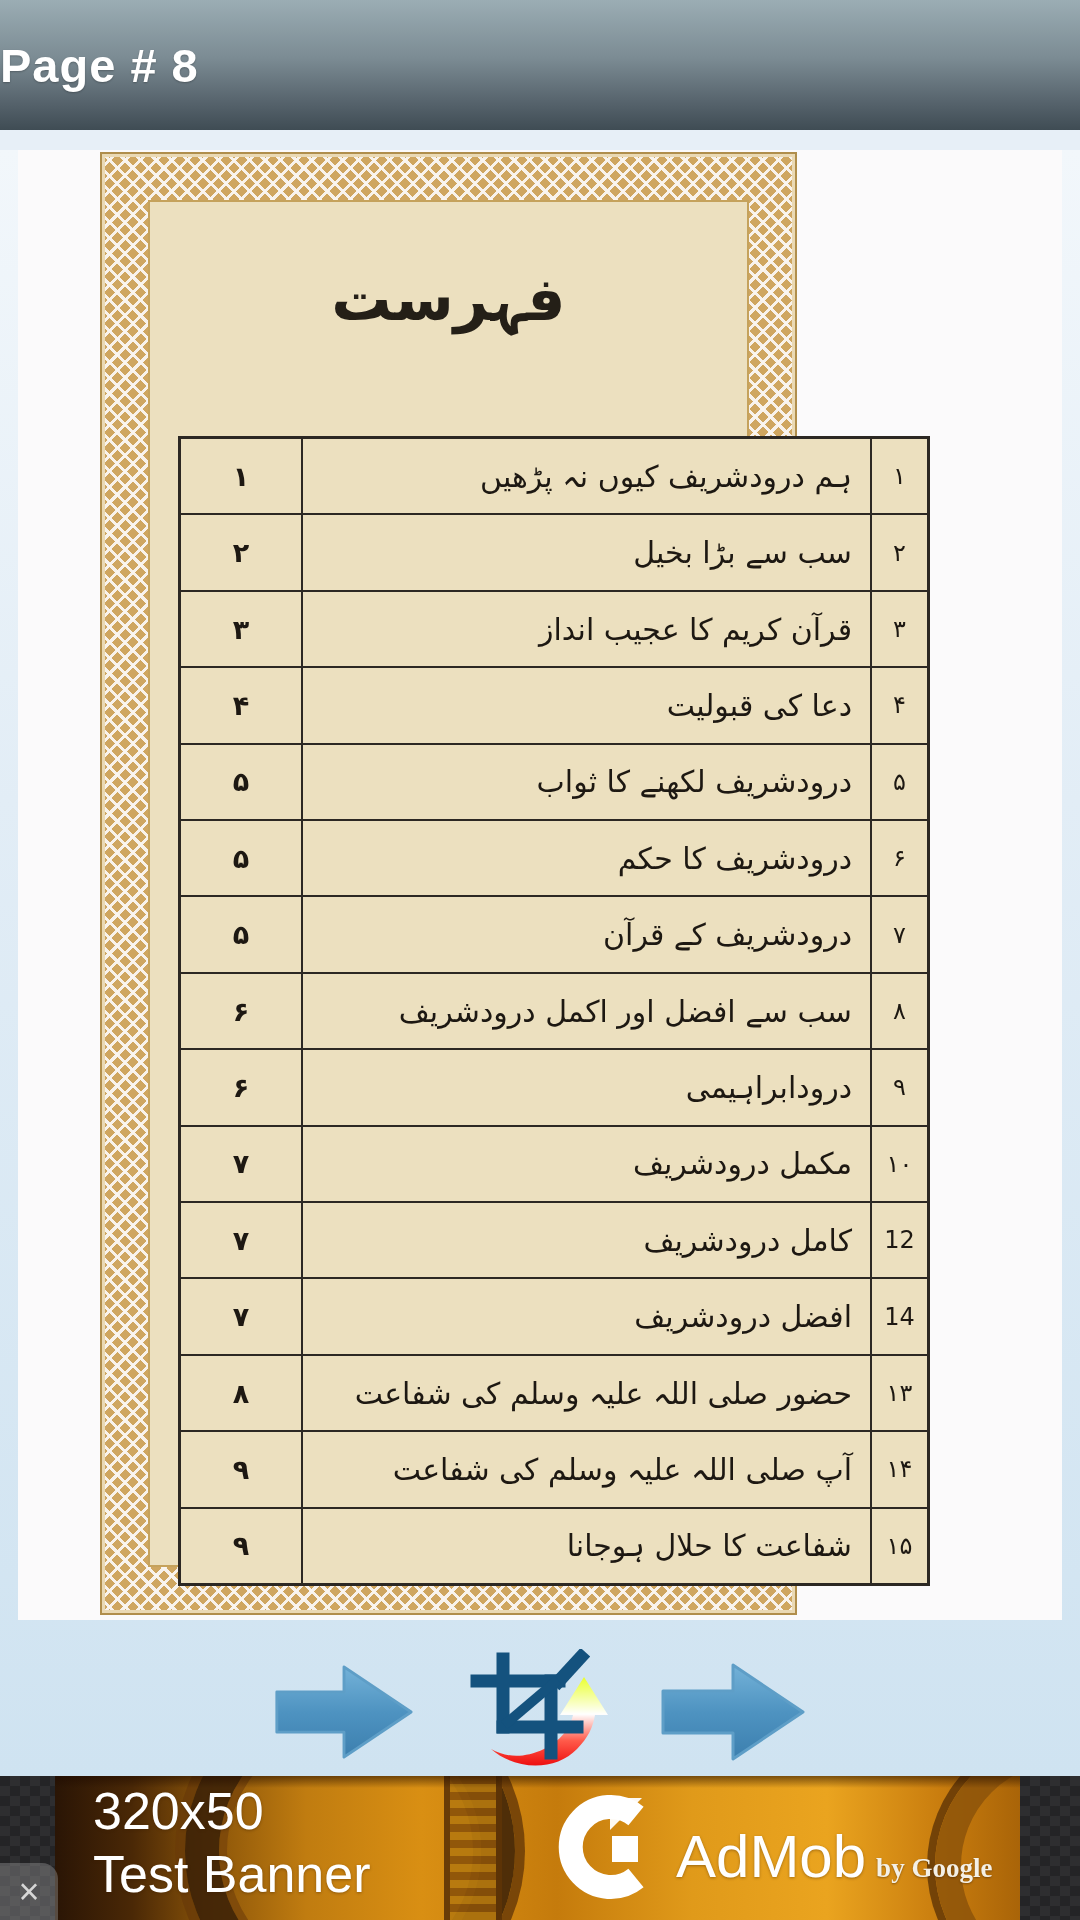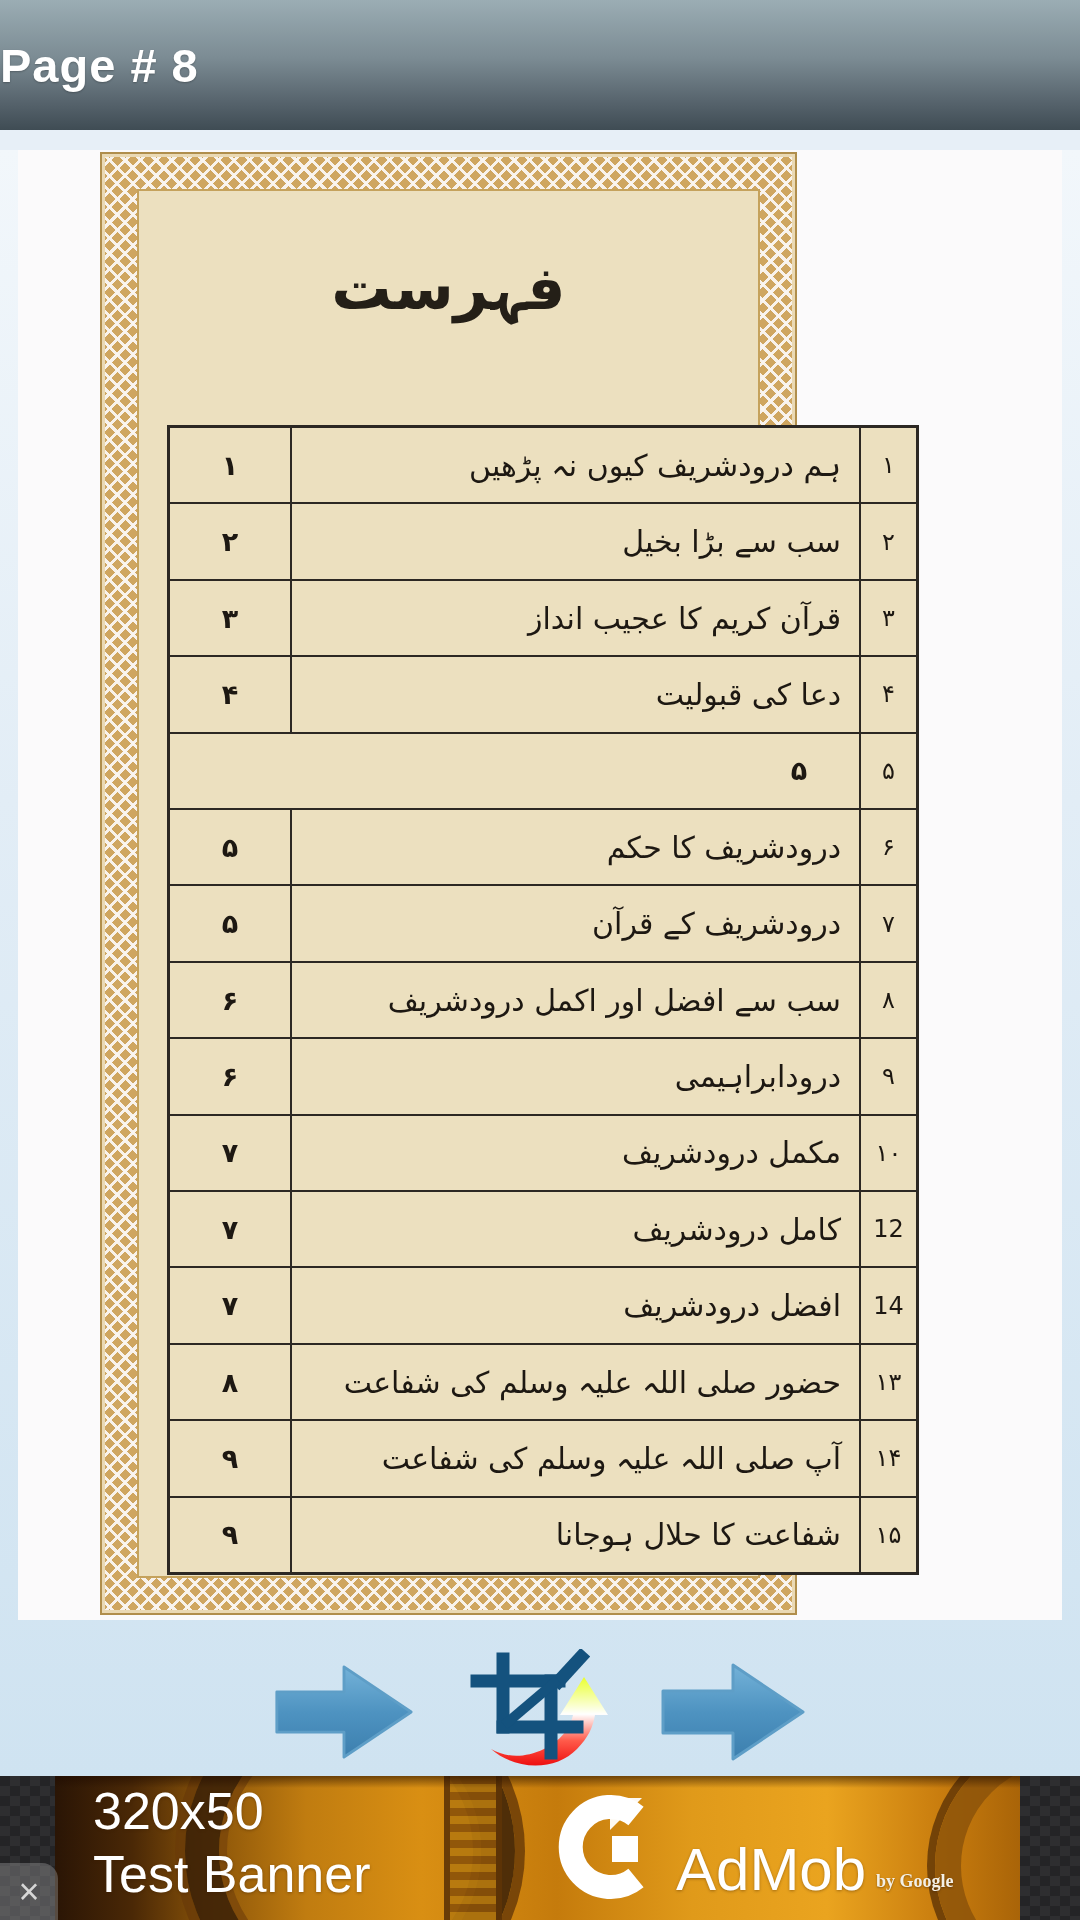--- a/index.html
+++ b/index.html
@@ -14,21 +14,21 @@
                 text-shadow:0 1px 2px rgba(0,0,0,.25);}
 
   
   .content{position:absolute;left:0;top:150px;width:1080px;height:1626px;
            background:linear-gradient(180deg,#f2f7fb 0%,#e2edf6 40%,#cfe3f1 100%);}
 
   
   .page-scan{position:absolute;left:18px;top:0;width:1044px;height:1470px;
              background:#fbfafb;}
   .deco-border{position:absolute;left:82px;top:2px;width:697px;height:1463px;
-               box-sizing:border-box;padding:37px;
+               box-sizing:border-box;padding:48px;
                background-color:#cfa660;
                background-image:
                  repeating-linear-gradient(45deg, rgba(250,246,242,.95) 0 3px, rgba(250,246,242,0) 3px 11px),
                  repeating-linear-gradient(135deg, rgba(250,246,242,.95) 0 3px, rgba(250,246,242,0) 3px 11px);
                box-shadow:inset 0 0 0 2px #b08e4c, inset 0 0 0 5px #ead9b4;}
   .page-inner{width:100%;height:100%;box-sizing:border-box;background:#ece0bf;
               border:2px solid #c5a25c;position:relative;}
   .book-title{position:absolute;top:62px;left:0;width:100%;text-align:center;
               font-family:"DejaVu Sans","Liberation Serif",sans-serif;
               font-size:60px;font-weight:600;color:#241f17;direction:rtl;}
@@ -63,25 +63,25 @@
   .ad-pillar{position:absolute;top:0;height:144px;width:46px;
              background:repeating-linear-gradient(180deg,#8a520a 0 8px,#b5790f 8px 16px);
              box-shadow:0 0 0 6px #5e3406;opacity:.9;}
   .ad-pillar.p1{left:395px;}
   .ad-arch2{position:absolute;left:880px;top:-40px;width:260px;height:260px;border-radius:50%;
             border:26px solid #8a520a;box-sizing:border-box;box-shadow:0 0 0 8px #5e3406;opacity:.8;}
   .ad-dim{position:absolute;left:0;top:0;width:100%;height:12px;
           background:linear-gradient(180deg,rgba(30,10,0,.55),rgba(30,10,0,0));}
   .ad-text{position:absolute;left:38px;top:4px;color:#ffffff;font-size:52px;line-height:63px;
            font-weight:400;text-shadow:0 1px 3px rgba(60,30,0,.4);}
-  .admob-group{position:absolute;left:495px;top:10px;display:flex;align-items:flex-end;}
+  .admob-group{position:absolute;left:495px;top:10px;display:flex;align-items:center;}
   .admob-glyph{width:104px;height:118px;}
   .admob-name{color:#ffffff;font-size:60px;font-weight:400;margin:22px 0 0 22px;
               text-shadow:0 1px 3px rgba(60,30,0,.4);}
-  .admob-by{color:#f4f0e6;font-family:"Liberation Serif",serif;font-size:18px;font-weight:bold;
+  .admob-by{color:#f4f0e6;font-family:"Liberation Serif",serif;font-size:27px;font-weight:bold;
             margin:58px 0 12px 10px;text-shadow:0 1px 2px rgba(60,30,0,.5);}
   .ad-close{position:absolute;left:0;bottom:0;width:58px;height:57px;
             background:rgba(150,150,150,.42);border-top-right-radius:16px;
             display:flex;align-items:center;justify-content:center;
             color:#d6d6d6;font-size:36px;cursor:pointer;}
 </style>
 </head>
 <body>
 
 <div class="screen">
@@ -117,20 +117,21 @@
             </div>
 
             <div class="toc-row">
               <div class="cell cell-serial">۴</div>
               <div class="cell cell-title">دعا کی قبولیت</div>
               <div class="cell cell-page">۴</div>
             </div>
 
             <div class="toc-row">
               <div class="cell cell-serial">۵</div>
+              <div class="cell cell-title">درودشریف لکھنے کا ثواب</div>
               <div class="cell cell-page">۵</div>
             </div>
 
             <div class="toc-row">
               <div class="cell cell-serial">۶</div>
               <div class="cell cell-title">درودشریف کا حکم</div>
               <div class="cell cell-page">۵</div>
             </div>
 
             <div class="toc-row">

